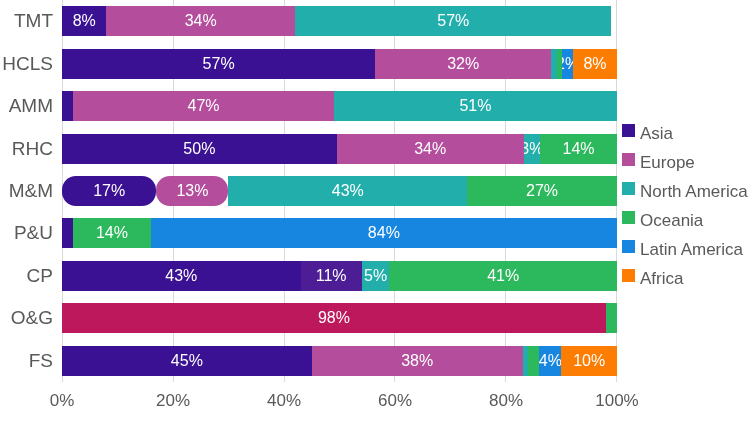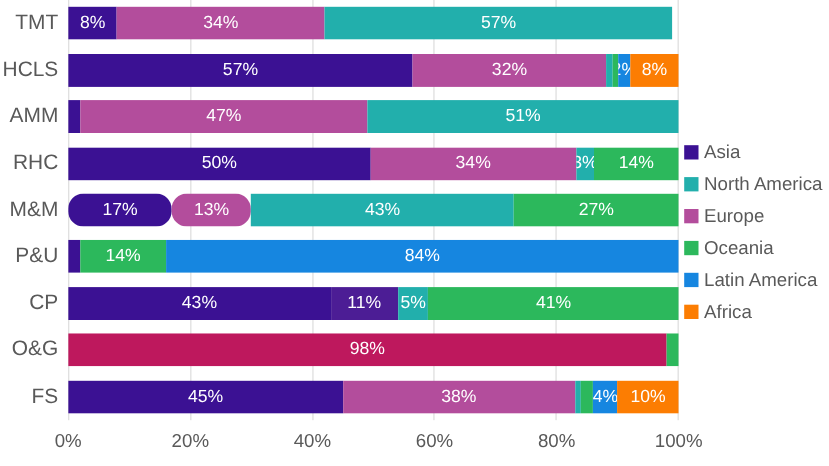--- a/index.html
+++ b/index.html
@@ -122,21 +122,20 @@
   .legend {
     position: absolute;
     left: 622px;
     top: 124px;
     width: 132px;
     display: flex;
     flex-direction: column;
   }
   .legend-item {
     display: flex;
-    align-items: center;
     height: 29px;
   }
   .legend-swatch {
     width: 13px;
     height: 13px;
     flex: 0 0 13px;
     margin-right: 5px;
   }
   .legend-text {
     color: #595959;
@@ -309,28 +308,28 @@
       <div class="val-tick" style="left: 80%;">80%</div>
       <div class="val-tick" style="left: 100%;">100%</div>
     </div>
 
   <div class="legend">
       <div class="legend-item">
         <span class="legend-swatch" style="background: rgb(59, 17, 147);"></span>
         <span class="legend-text">Asia</span>
       </div>
       <div class="legend-item">
+        <span class="legend-swatch" style="background: rgb(179, 77, 156);"></span>
+        <span class="legend-text">Europe</span>
+      </div>
+      <div class="legend-item">
         <span class="legend-swatch" style="background: rgb(34, 175, 172);"></span>
         <span class="legend-text">North America</span>
       </div>
       <div class="legend-item">
-        <span class="legend-swatch" style="background: rgb(179, 77, 156);"></span>
-        <span class="legend-text">Europe</span>
-      </div>
-      <div class="legend-item">
         <span class="legend-swatch" style="background: rgb(44, 184, 92);"></span>
         <span class="legend-text">Oceania</span>
       </div>
       <div class="legend-item">
         <span class="legend-swatch" style="background: rgb(22, 134, 224);"></span>
         <span class="legend-text">Latin America</span>
       </div>
       <div class="legend-item">
         <span class="legend-swatch" style="background: rgb(252, 125, 2);"></span>
         <span class="legend-text">Africa</span>

